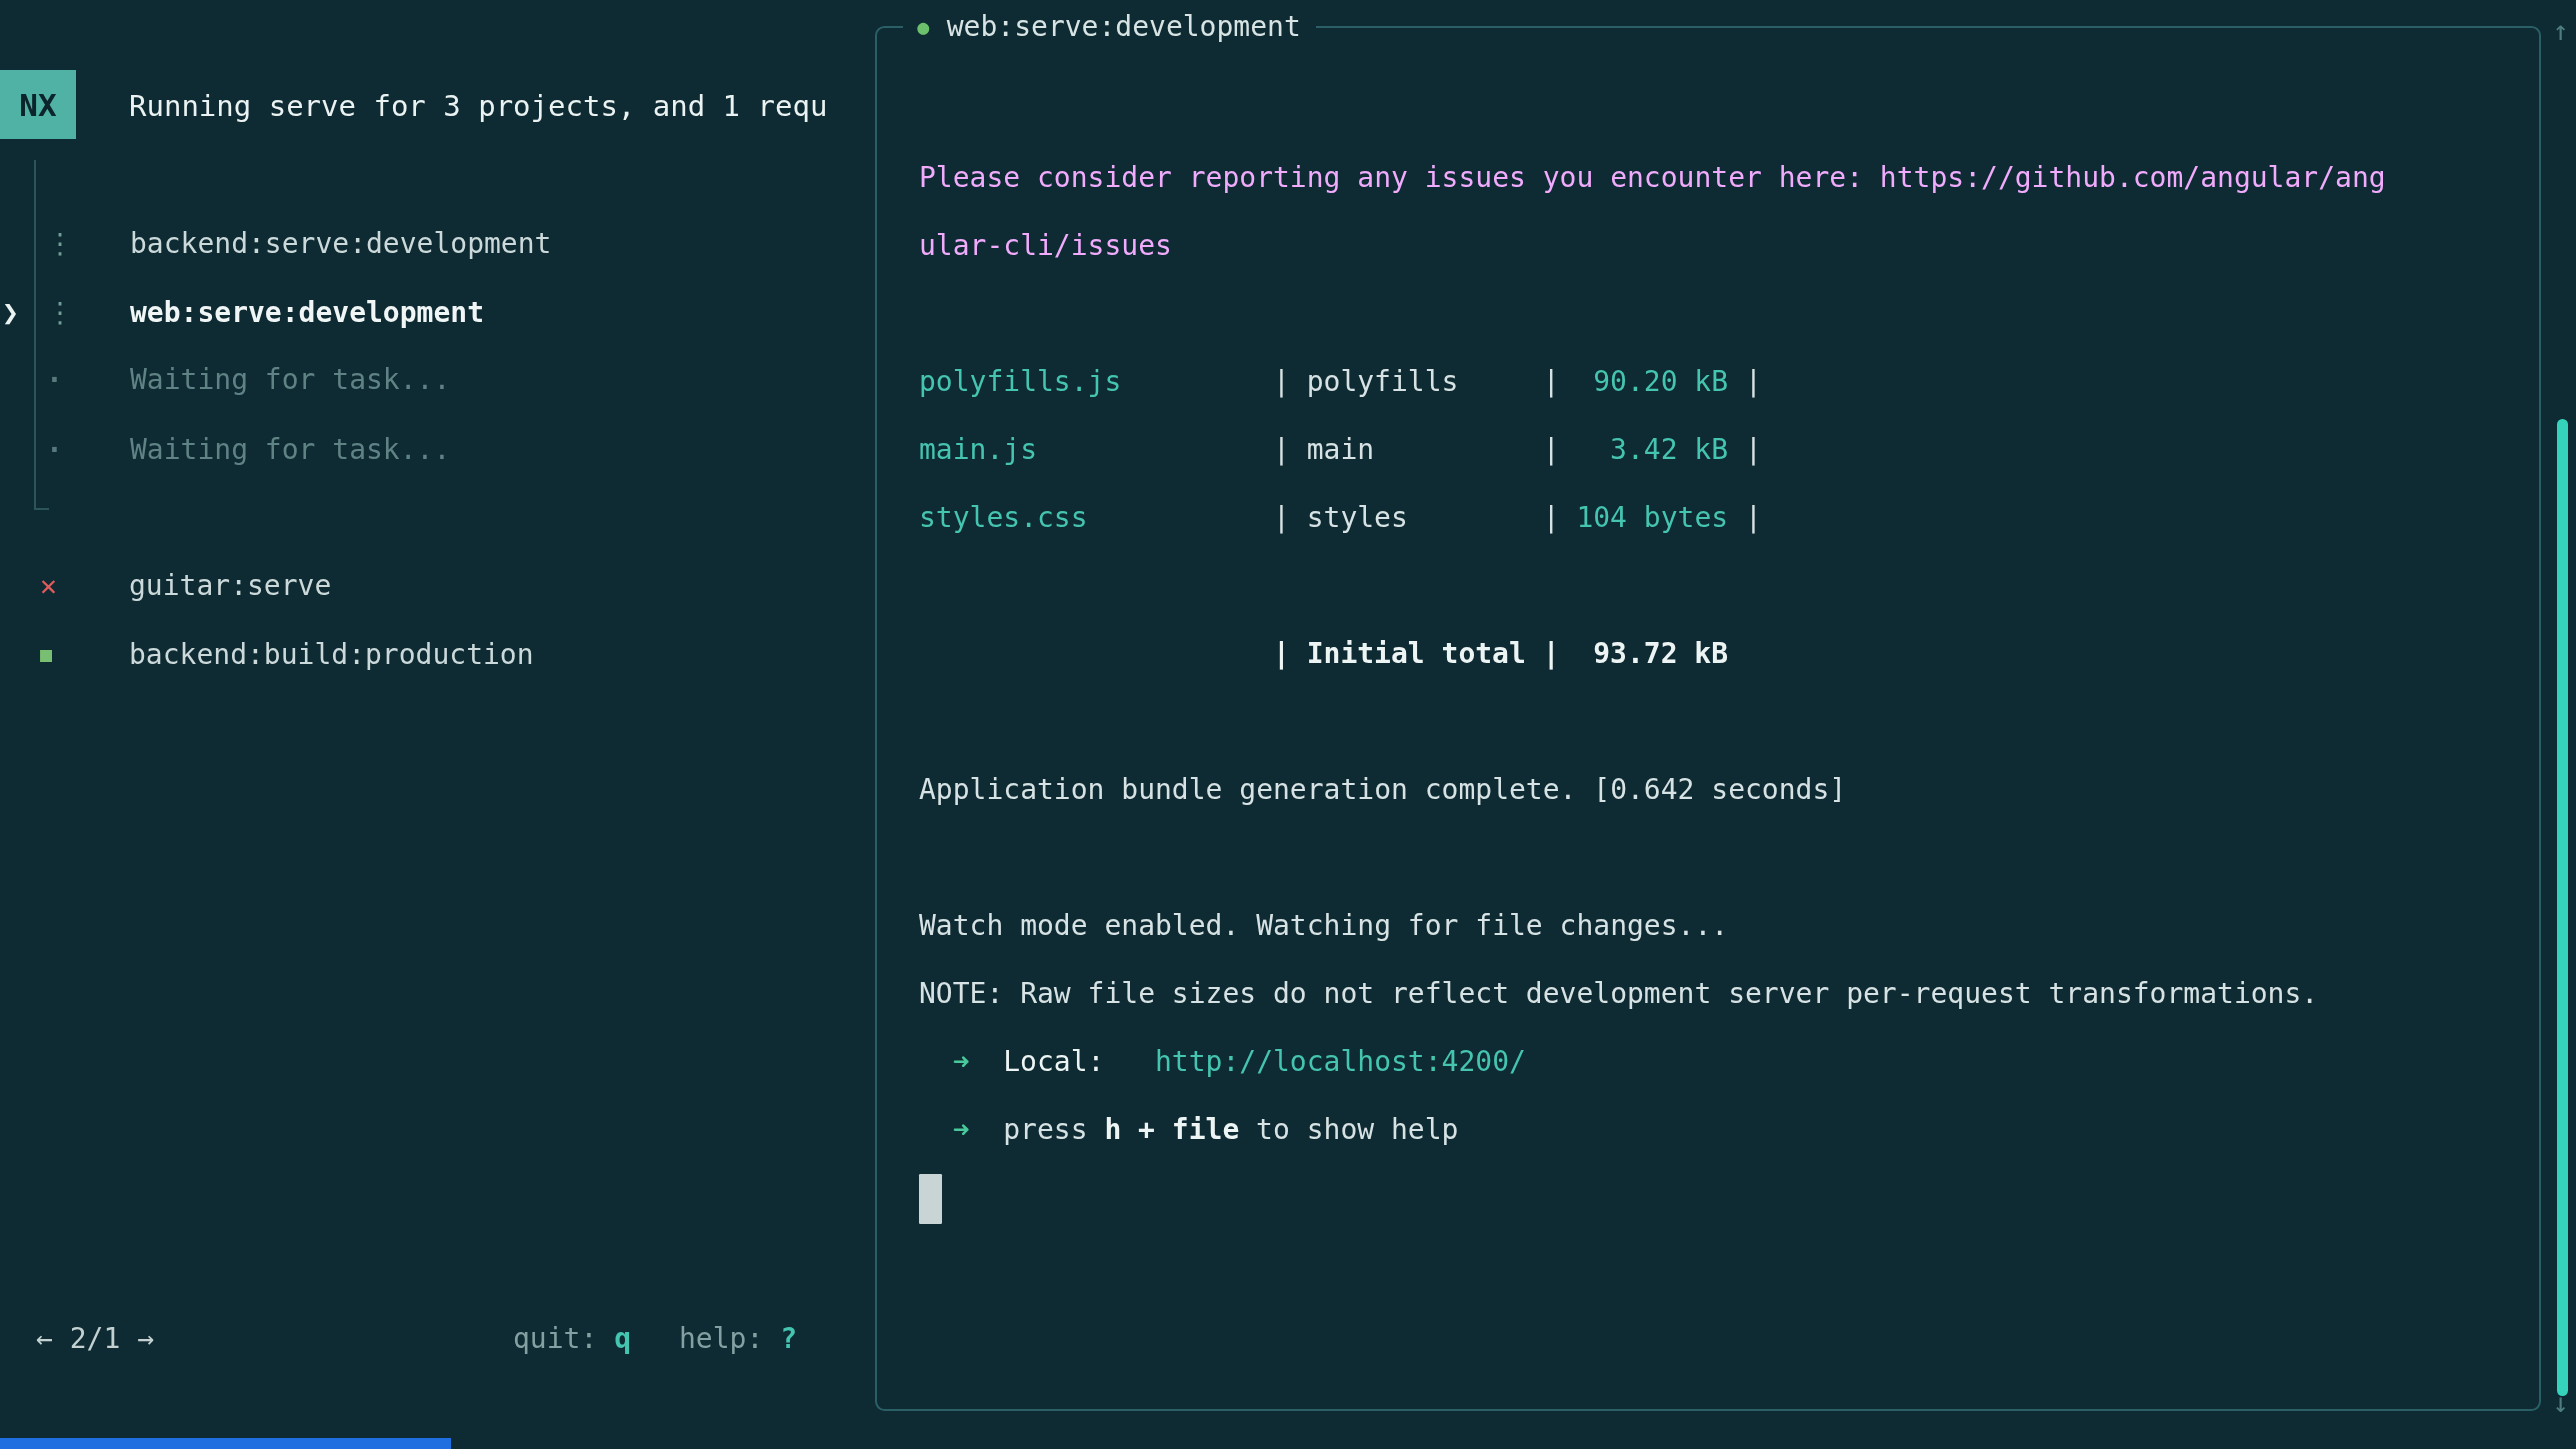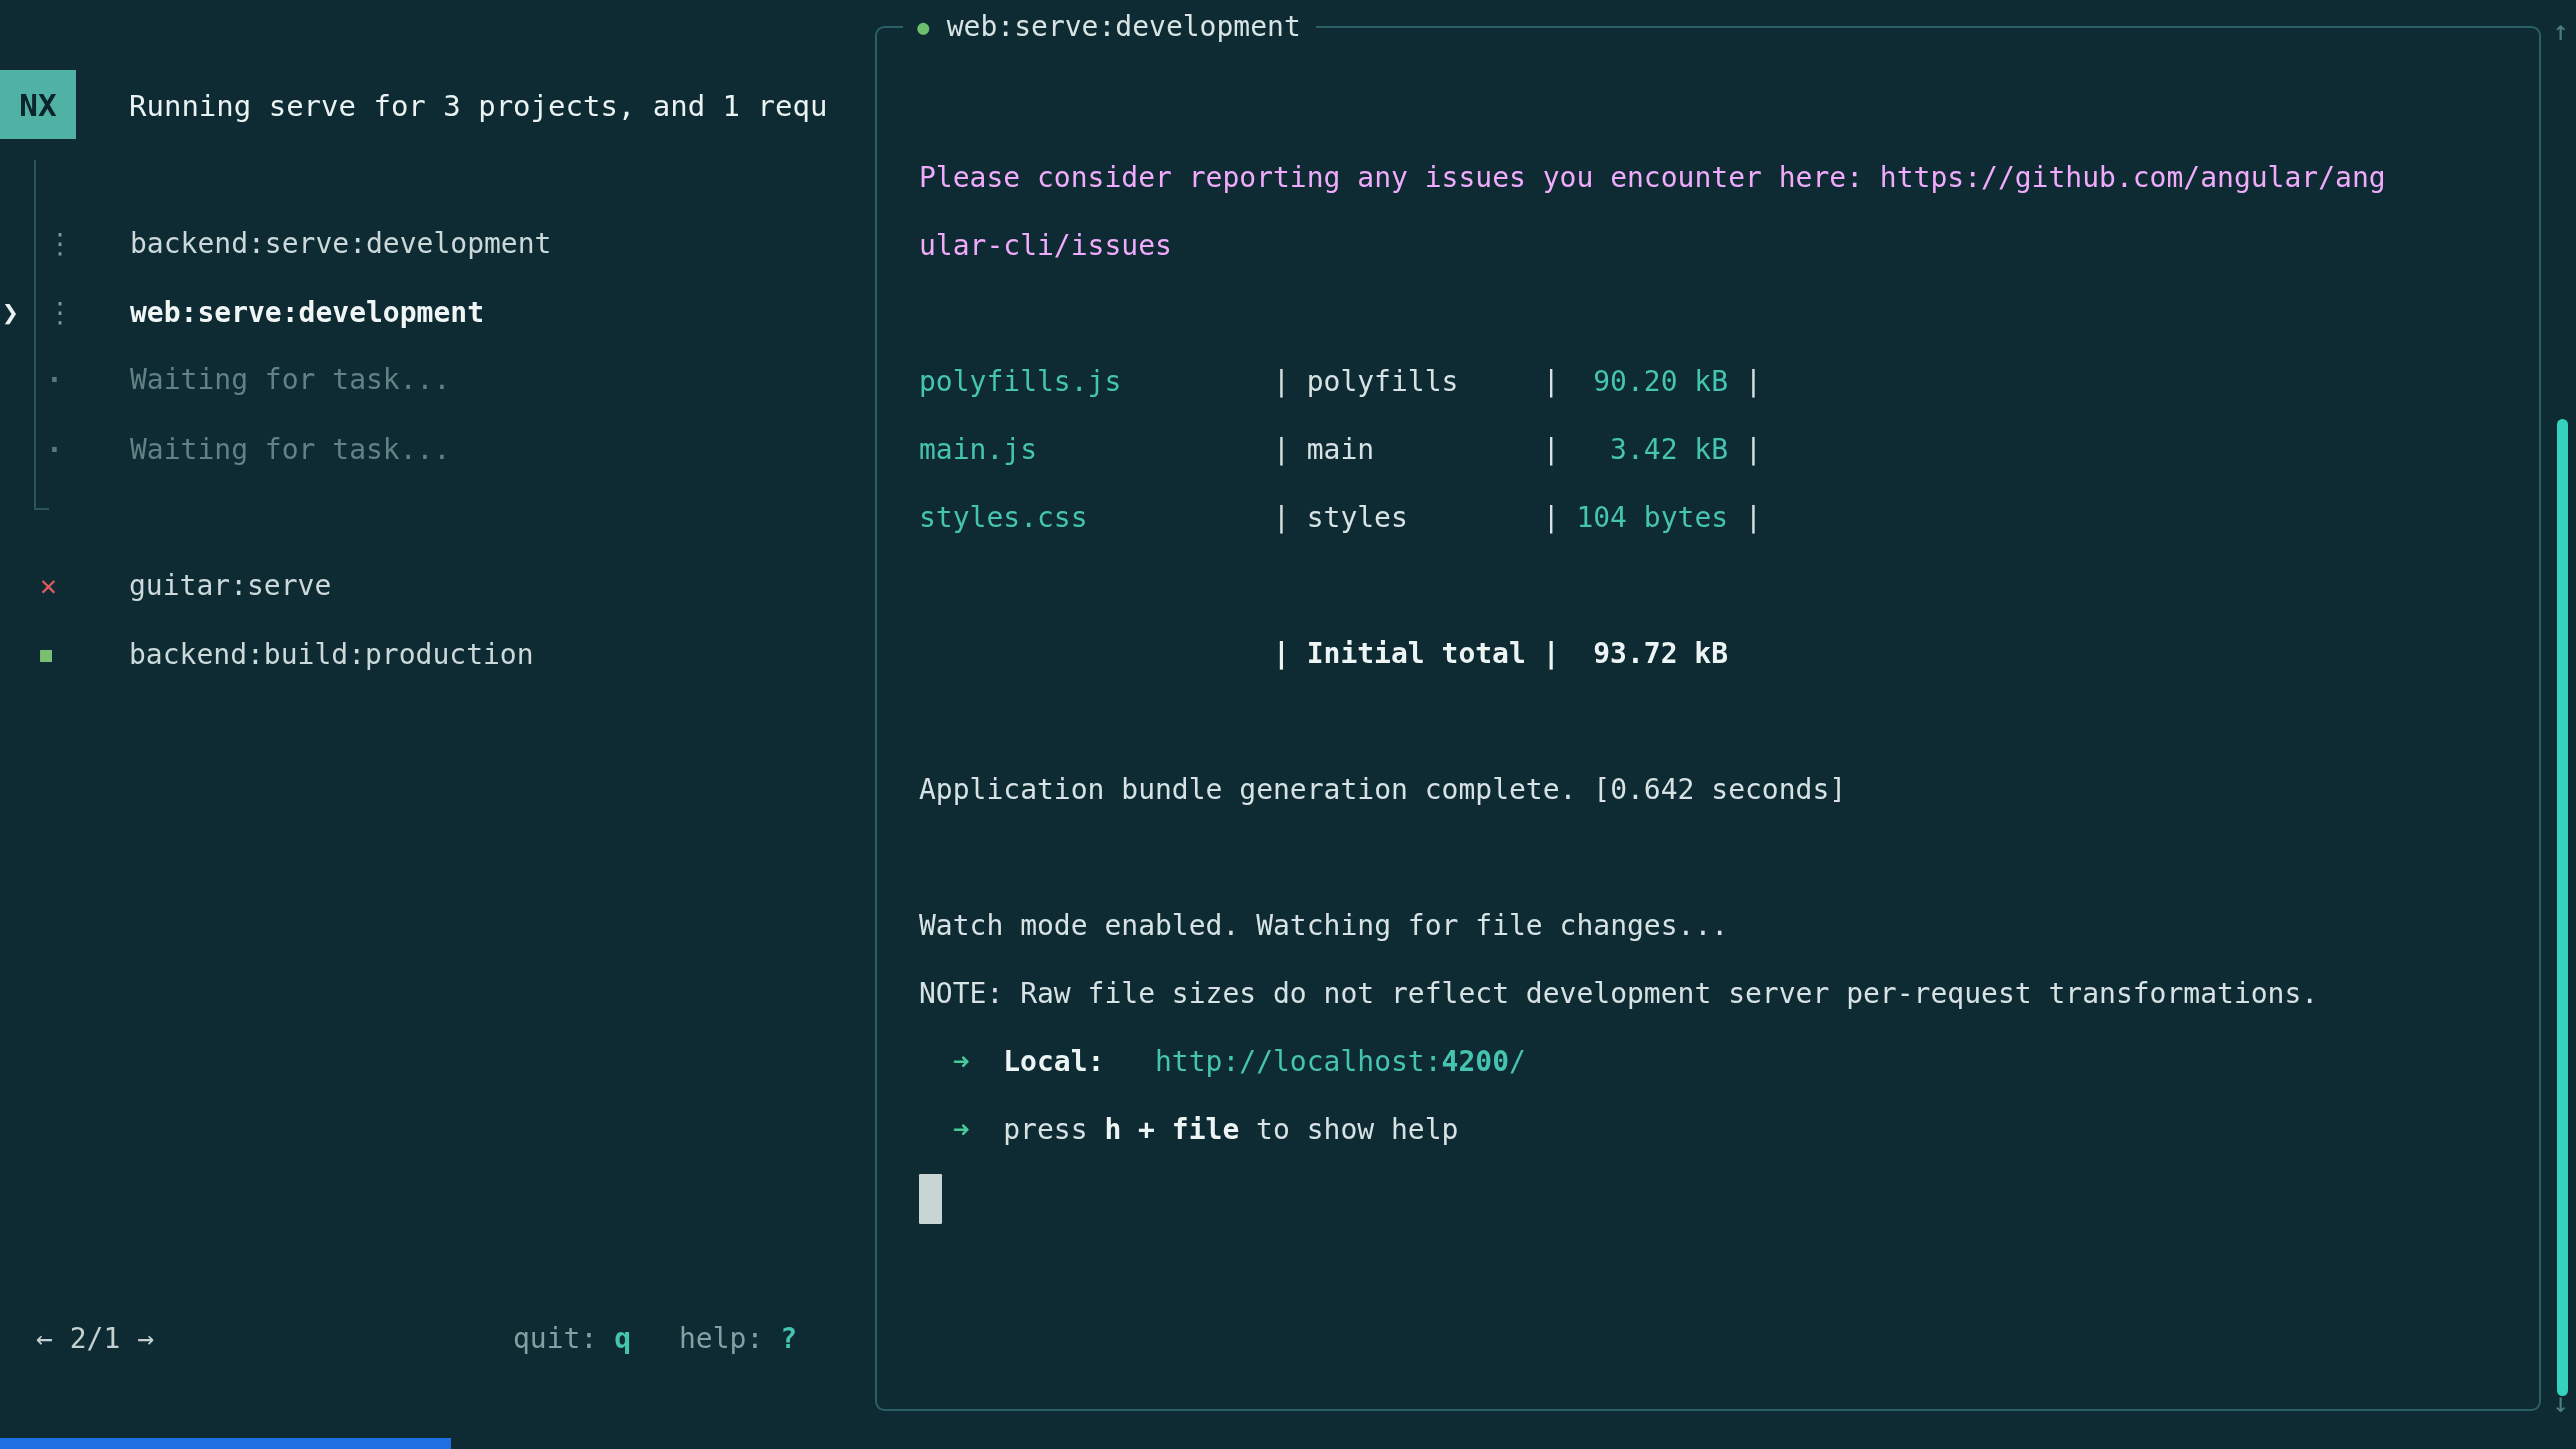--- a/index.html
+++ b/index.html
@@ -34,28 +34,28 @@
   .pane-title{position:absolute;top:-21px;left:25.5px;height:40px;background:#0e2a32;
     padding:0 14.8px;display:flex;align-items:center;gap:17.4px;white-space:nowrap}
   .pane-title .dot{color:#6cc06c;font-size:20px}
   .pane-title-text{color:#d8e4e4}
   .pane-content{position:absolute;left:42px;top:116px;right:20px}
   .line{height:68px;line-height:68px;white-space:nowrap}
   .o{color:#f0abfc}
   .b{font-weight:bold;color:#edf4f4}
   .t{color:#45c4b0}
   .k{font-weight:bold;color:#edf4f4}
-  .bp{font-weight:bold}
+  .bp{font-weight:normal}
   .col-file{display:inline-block;width:20ch}
   .col-name{display:inline-block;width:13ch}
   .col-size{display:inline-block;width:9ch;text-align:right}
   .sep{margin:0 1ch}
   .indent{padding-left:2ch}
   .arrow{color:#49c99b;margin-right:2ch}
-  .local-label{font-weight:bold;color:#edf4f4;margin-right:3ch}
+  .local-label{font-weight:normal;color:#edf4f4;margin-right:3ch}
   .mr1{margin-right:1ch}.mx1{margin:0 1ch}.ml1{margin-left:1ch}
   .cursor{display:inline-block;width:23px;height:50px;background:#c9d4d4;vertical-align:middle;border-radius:1.3px}
 
   
   .scroll-up,.scroll-down{position:absolute;right:1.3px;width:28px;text-align:center;
     color:#4d7d80;font-size:27px;height:40px;line-height:40px}
   .scroll-up{top:10.7px}
   .scroll-down{top:1383px}
   .scroll-thumb{position:absolute;right:8px;top:419px;width:10.7px;height:977px;
     background:#35d3bc;border-radius:5.4px}

